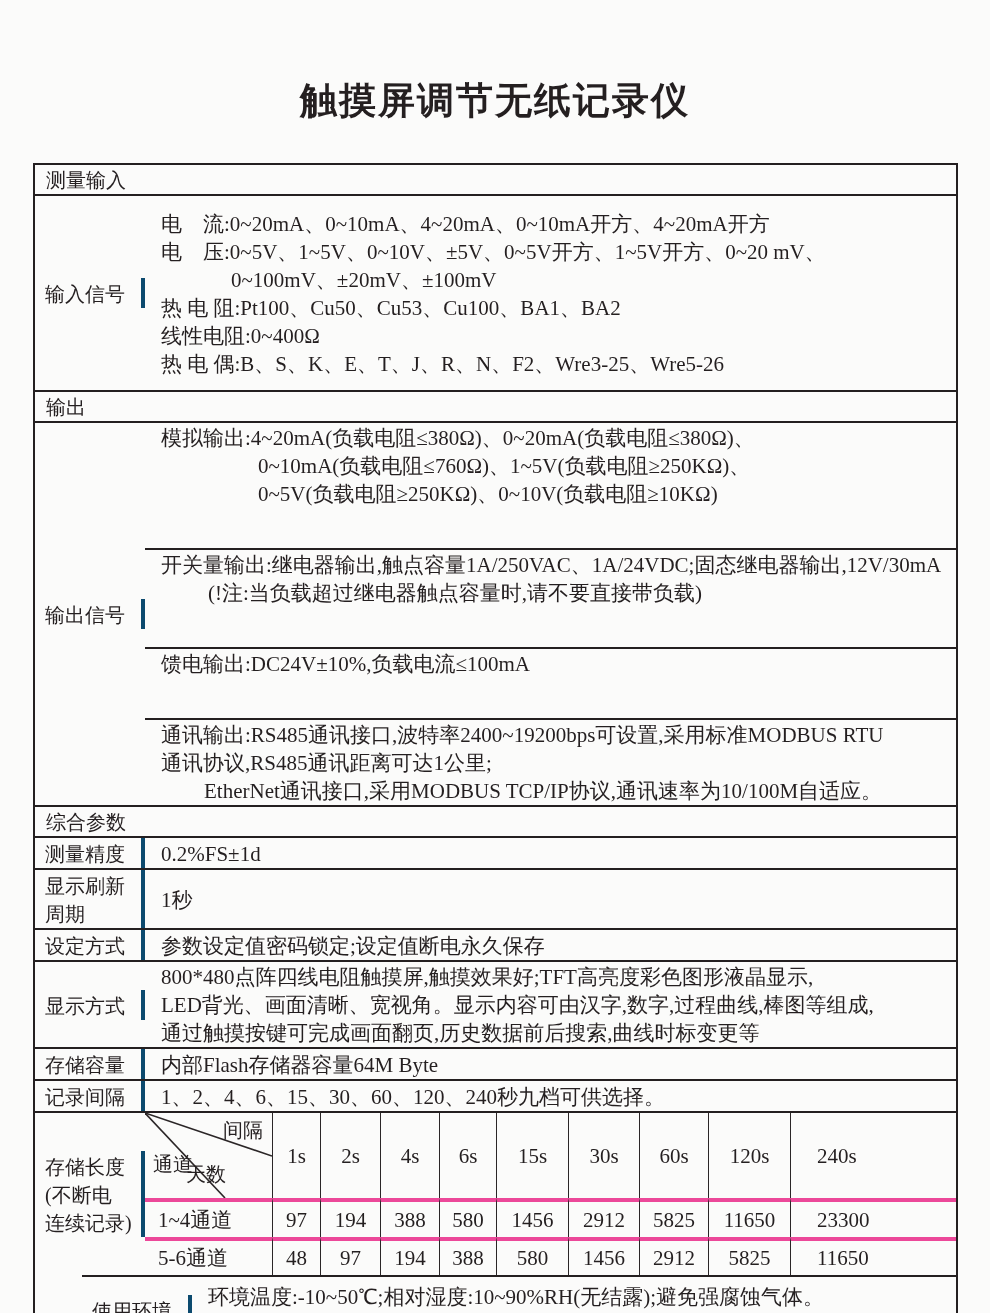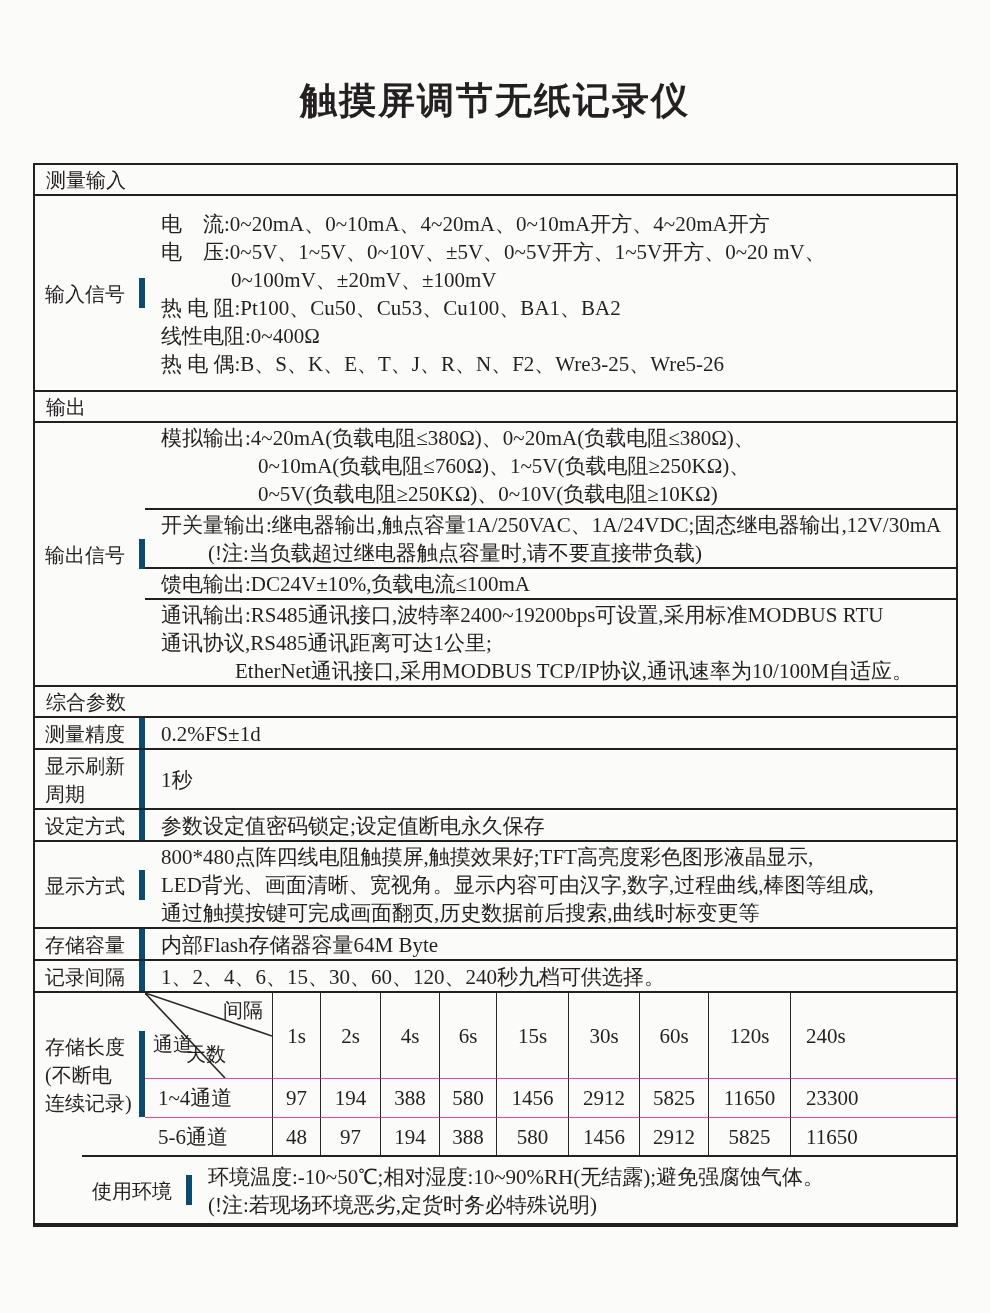--- a/index.html
+++ b/index.html
@@ -23,52 +23,52 @@
     border:2px solid #241f20;
     font-size:21px;
     font-weight:500;
     line-height:28px;
   }
   .row { display:flex; border-top:2px solid #241f20; align-items:center;font-family:Liberation Serif, serif; }
   .row:first-child { border-top:none; }
   .sec { flex:1; padding:1px 10px 0 11px; min-height:29px; font-size:20px; }
   .lbl {
     flex:0 0 110px; width:110px;
-    border-right:6px solid #0c4a6e;
+    border-right:4px solid #0c4a6e;
     padding:2px 4px 0 10px;
     font-size:20px;
   }
   .val { flex:1; padding:1px 8px 0 16px; }
-  .stack { flex:1; display:flex; flex-direction:column; }
+  .stack { flex:1; display:flex; flex-direction:column;gap:40px; }
   .sub { border-top:2px solid #241f20; padding:1px 8px 0 16px; }
   .sub:first-child { border-top:none; }
   .pre { white-space:pre-line; }
   .in47 { margin-left:47px; }
   .in70 { margin-left:70px; }
   .in97 { margin-left:97px; }
-  .in99 { margin-left:74px; }
+  .in99 { margin-left:43px; }
   .mh196 { min-height:196px; }
   .mh58  { min-height:58px;  }
   .mh68  { min-height:68px;margin-left:47px;  }
   
   .storage {
     flex:1;
     display:grid;
     grid-template-columns:127px 48px 60px 59px 57px 72px 71px 69px 82px 1fr;
     grid-template-rows:85px 39px 38px;
     border-radius:14px;
   }
   .sg {
     border-left:1px solid #2b2627;
-    border-top:1px solid #ec4899;
+    border-top:4px solid #ec4899;
     display:flex; align-items:center; justify-content:center;
   }
   .sg.r0 { border-top:none; }
   .sg.c0 { border-left:none; justify-content:flex-start; padding-left:13px; }
-  .sg.wide { justify-content:flex-start; padding-left:15px; }
+  .sg.wide { justify-content:flex-start; padding-left:26px; }
   .corner { position:relative; border-left:none; border-top:none; font-size:20px; }
   .corner svg { position:absolute; left:0; top:0; width:100%; height:100%; }
   .corner .t-interval { position:absolute; right:9px;  top:3px;   }
   .corner .t-days     { position:absolute; left:41px;  top:47px;  }
   .corner .t-channel  { position:absolute; left:8px;   bottom:20px;}
 </style>
 </head>
 <body>
 
 <div class="title">触摸屏调节无纸记录仪</div>

